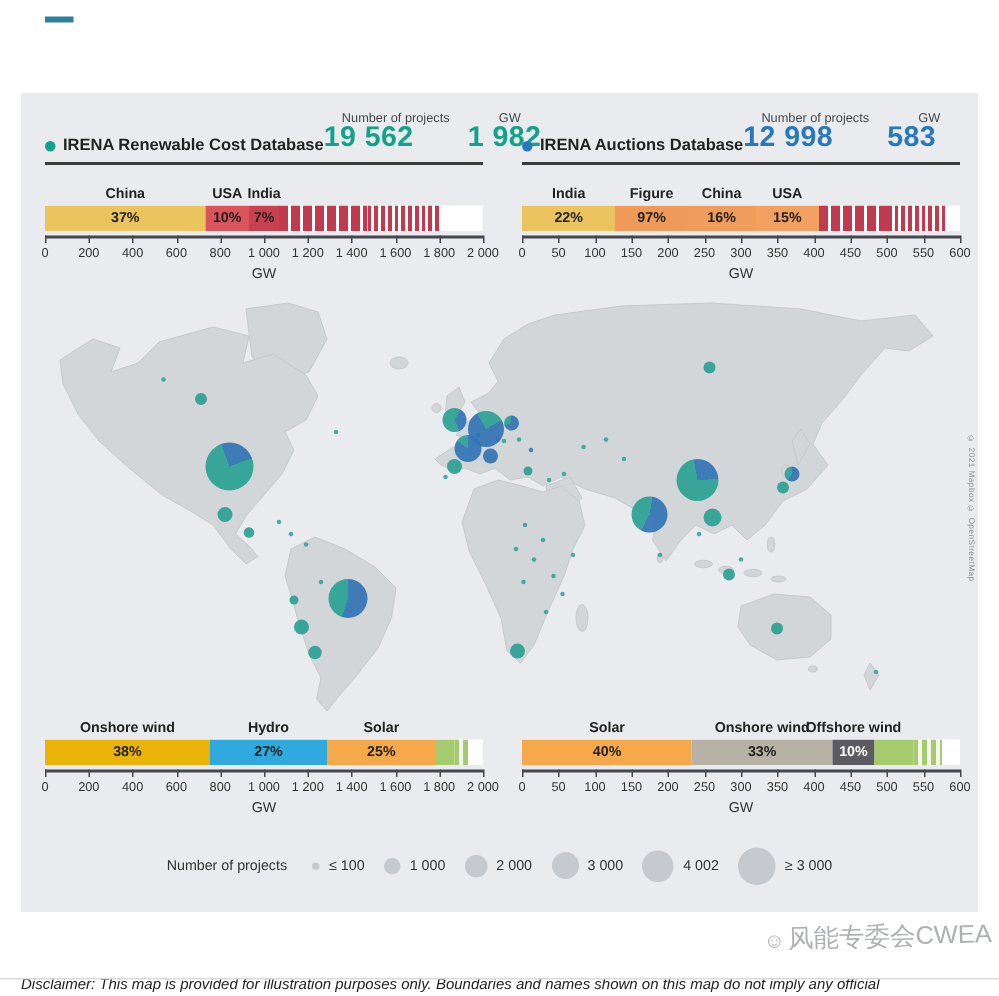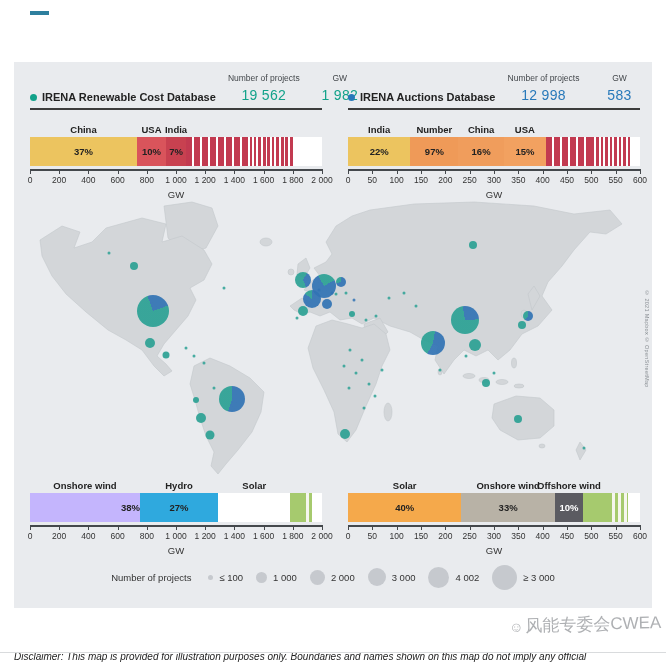--- a/index.html
+++ b/index.html
@@ -16,30 +16,30 @@
   .panel{position:absolute;left:14px;top:62px;width:638px;height:546px;background:#e9ebee;}
 
   
   .hdr{position:absolute;top:8px;width:292px;border-bottom:2px solid #3c3c3c;padding-bottom:5px;
        display:grid;grid-template-columns:1fr 96px 56px;grid-template-rows:13px 20px;align-items:end;}
   .hdr.left{left:16px;} .hdr.right{left:334px;}
   .hcol{font-size:8.5px;color:#44484c;text-align:center;}
   .db-row{display:flex;align-items:center;gap:5px;font-size:11px;font-weight:bold;color:#222;white-space:nowrap;}
   .bullet{width:7px;height:7px;border-radius:50%;display:inline-block;flex:0 0 auto;}
   .bullet.teal{background:#12a28a;} .bullet.blue{background:#2879ba;}
-  .num{font-size:14px;font-weight:normal;text-align:center;letter-spacing:.3px;}
+  .num{font-size:19px;font-weight:bold;letter-spacing:.3px;}
   .num.teal{color:#12a28a;} .num.blue{color:#2879ba;}
 
   
   .chart{position:absolute;width:292px;}
   .chart.tl{left:16px;top:62px;} .chart.tr{left:334px;top:62px;}
   .chart.bl{left:16px;top:418px;} .chart.br{left:334px;top:418px;}
   .seg-labels{position:relative;height:13px;font-size:9.5px;font-weight:bold;color:#222;}
   .seg-name{position:absolute;transform:translateX(-50%);white-space:nowrap;}
-  .bar{position:relative;height:29px;background:#ffffff;overflow:hidden;}
+  .bar{position:relative;height:17px;background:#ffffff;overflow:hidden;}
   .seg{position:absolute;top:0;height:100%;display:flex;align-items:center;justify-content:center;}
   .seg span{font-size:9.5px;font-weight:bold;color:#222;z-index:2;}
   .sub{height:100%;}
   .striped-red{background:repeating-linear-gradient(90deg,#c23a50 0 6px,#ffffff 6px 8px);}
   .striped-red-fine{background:repeating-linear-gradient(90deg,#c23a50 0 2.5px,#ffffff 2.5px 4.5px);}
   .striped-green-solid{background:#a6ca6e;}
   .striped-green-fine{background:repeating-linear-gradient(90deg,#a6ca6e 0 3px,#f6f6ee 3px 6px);}
   .axis{position:relative;margin-top:3px;height:18px;}
   .axis::before{content:'';position:absolute;left:0;right:0;top:0;height:1.5px;background:#44484c;}
   .tick{position:absolute;top:0;width:1px;height:5px;background:#44484c;}
@@ -146,21 +146,21 @@
           <div class="tick" style="left: 90%;"></div>
           <div class="tick-label" style="left: 90%;">1 800</div>
           <div class="tick" style="left: 100%;"></div>
           <div class="tick-label" style="left: 100%;">2 000</div>
         </div>
       <div class="axis-unit">GW</div>
     </div>
     <div class="chart tr">
       <div class="seg-labels">
           <div class="seg-name" style="left: 10.6667%;">India</div>
-          <div class="seg-name" style="left: 29.5833%;">Number</div>
+          <div class="seg-name" style="left: 29.5833%;">Figure</div>
           <div class="seg-name" style="left: 45.5833%;">China</div>
           <div class="seg-name" style="left: 60.5833%;">USA</div>
         </div>
       <div class="bar">
           <div class="seg" style="left: 0%; width: 21.3333%; background: rgb(236, 196, 95);">
             <span>22%</span>
           </div>
           <div class="seg" style="left: 21.3333%; width: 16.5%; background: rgb(239, 154, 88);">
             <span>97%</span>
           </div>
@@ -302,25 +302,28 @@
       <div class="map-attr">© 2021 Mapbox © OpenStreetMap</div>
     </div>
 
     <div class="chart bl">
       <div class="seg-labels">
           <div class="seg-name" style="left: 18.825%;">Onshore wind</div>
           <div class="seg-name" style="left: 51.025%;">Hydro</div>
           <div class="seg-name" style="left: 76.8%;">Solar</div>
         </div>
       <div class="bar">
-          <div class="seg" style="left: 0%; width: 37.65%; background: #c4b5fd; justify-content: flex-end;">
+          <div class="seg" style="left: 0%; width: 37.65%; background: #eab308;">
             <span>38%</span>
           </div>
           <div class="seg" style="left: 37.65%; width: 26.75%; background: rgb(47, 169, 222);">
             <span>27%</span>
+          </div>
+          <div class="seg" style="left: 64.4%; width: 24.8%; background: rgb(245, 169, 75);">
+            <span>25%</span>
           </div>
           <div class="seg" style="left: 89.2%; width: 7.5%; display: flex;">
             <div class="sub striped-green-solid" style="width: 58%;"></div>
             <div class="sub striped-green-fine" style="width: 42%;"></div>
           </div>
         </div>
       <div class="axis">
           <div class="tick" style="left: 0%;"></div>
           <div class="tick-label" style="left: 0%;">0</div>
           <div class="tick" style="left: 10%;"></div>

